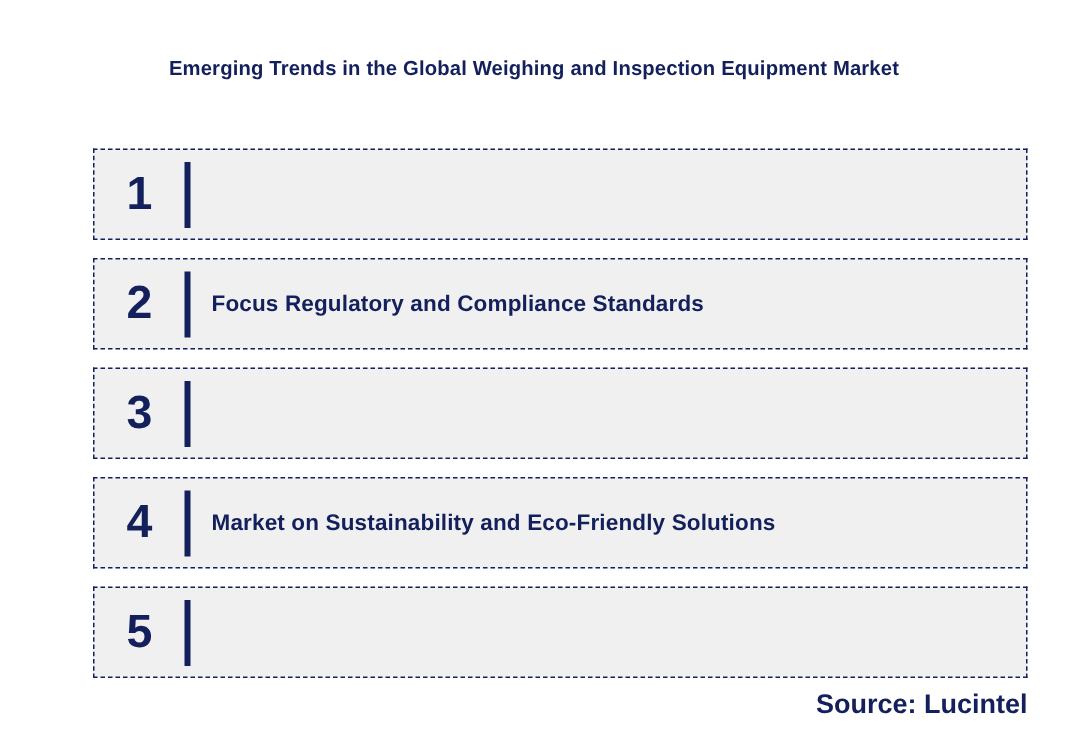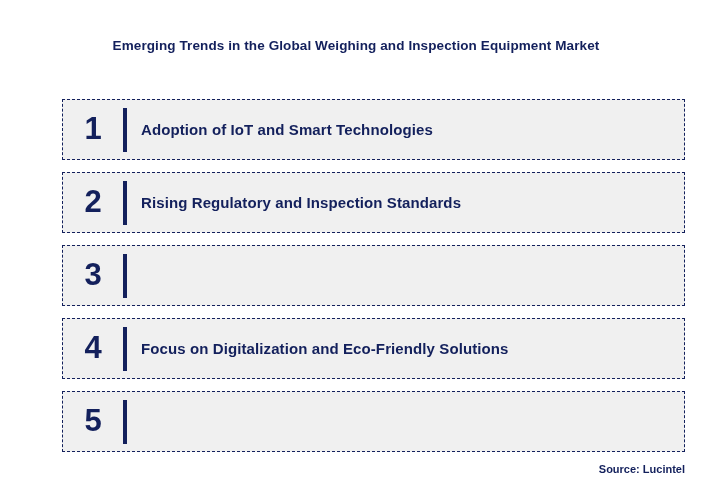--- a/index.html
+++ b/index.html
@@ -76,57 +76,56 @@
     line-height: 20px;
     padding-left: 14px;
     letter-spacing: 0.1px;
     white-space: nowrap;
   }
   .source {
     position: absolute;
     right: 27px;
     top: 461px;
     color: #13205c;
-    font-size: 11px;
+    font-size: 18px;
     font-weight: bold;
     line-height: 16px;
     white-space: nowrap;
     text-align: center;
   }
 </style>
 </head>
 <body>
 
 <div class="page">
 
   <div class="title">Emerging Trends in the Global Weighing and Inspection Equipment Market</div>
 
   <div class="trend-list">
 
     <div class="trend-row">
       <div class="trend-number">1</div>
       <div class="trend-divider"></div>
-      <div class="trend-label">Adoption of IoT and Smart Technologies</div>
     </div>
 
     <div class="trend-row">
       <div class="trend-number">2</div>
       <div class="trend-divider"></div>
-      <div class="trend-label">Rising Regulatory and Inspection Standards</div>
+      <div class="trend-label">Focus Regulatory and Compliance Standards</div>
     </div>
 
     <div class="trend-row">
       <div class="trend-number">3</div>
       <div class="trend-divider"></div>
     </div>
 
     <div class="trend-row">
       <div class="trend-number">4</div>
       <div class="trend-divider"></div>
-      <div class="trend-label">Focus on Digitalization and Eco-Friendly Solutions</div>
+      <div class="trend-label">Market on Sustainability and Eco-Friendly Solutions</div>
     </div>
 
     <div class="trend-row">
       <div class="trend-number">5</div>
       <div class="trend-divider"></div>
     </div>
 
   </div>
 
   <div class="source">Source: Lucintel</div>

